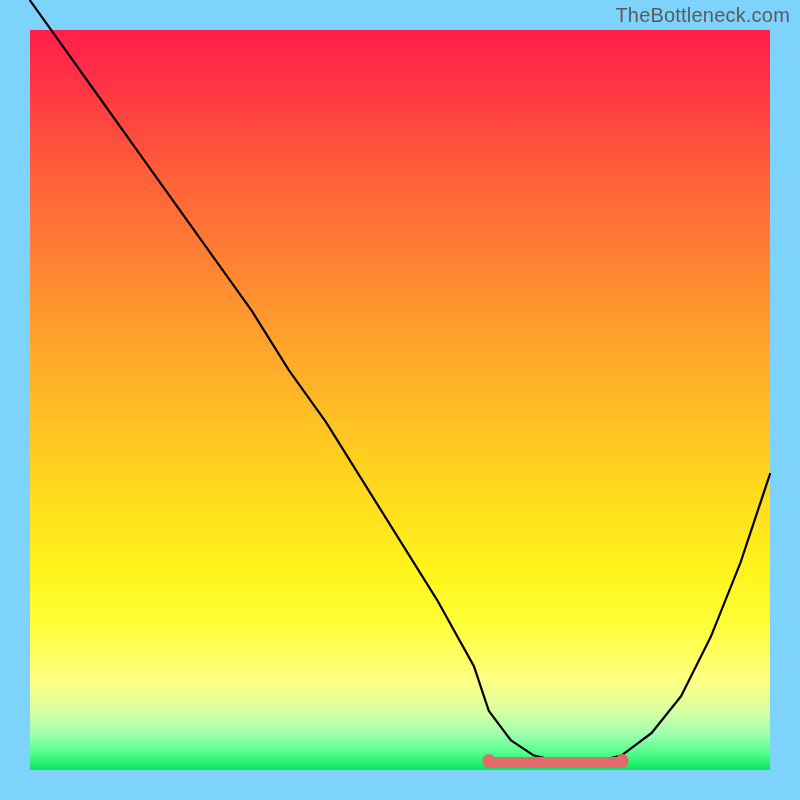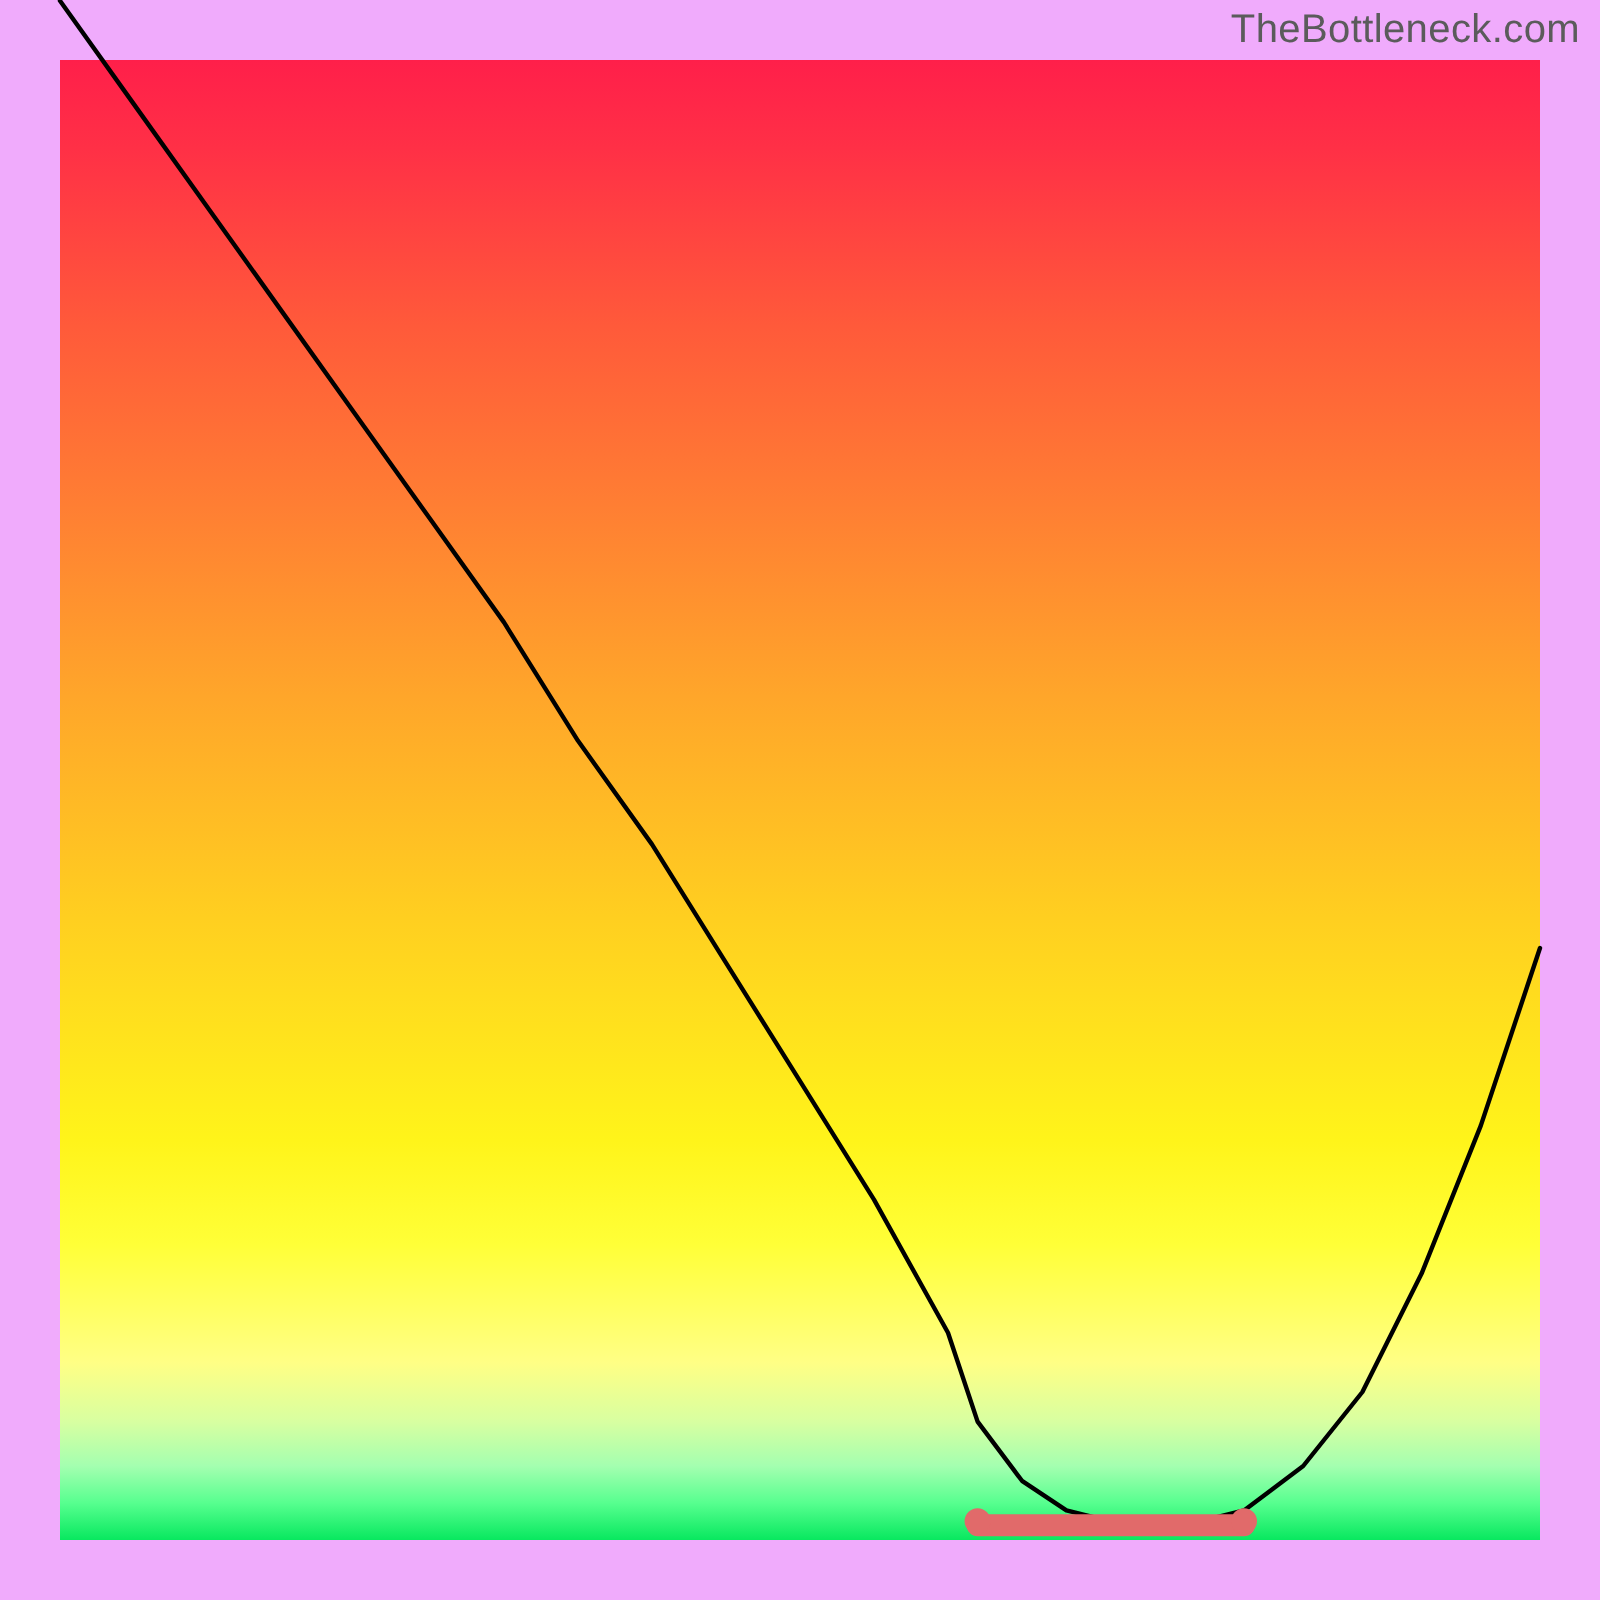--- a/index.html
+++ b/index.html
@@ -7,21 +7,21 @@
     padding: 0;
     width: 800px;
     height: 800px;
     background: #000;
     overflow: hidden;
   }
   .stage {
     position: relative;
     width: 800px;
     height: 800px;
-    background: #f0abfc;
+    background: #7dd3fc;
   }
   .watermark {
     position: absolute;
     top: 4px;
     right: 10px;
     font-family: Arial, Helvetica, sans-serif;
     font-size: 20px;
     font-weight: 500;
     color: #5b5b5b;
     letter-spacing: 0.2px;

